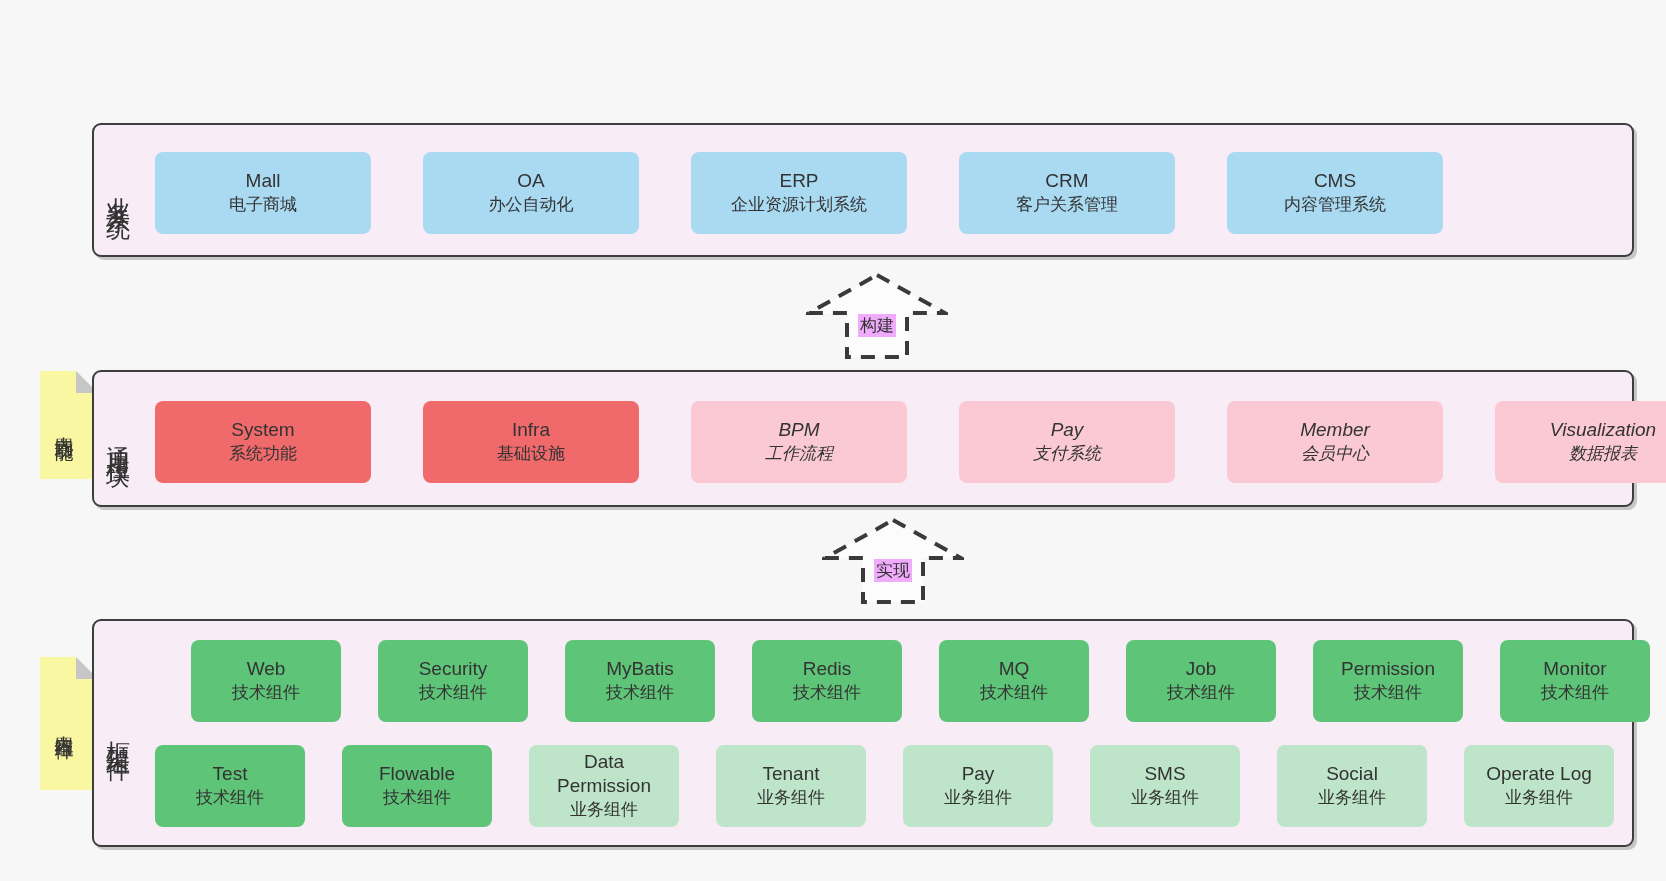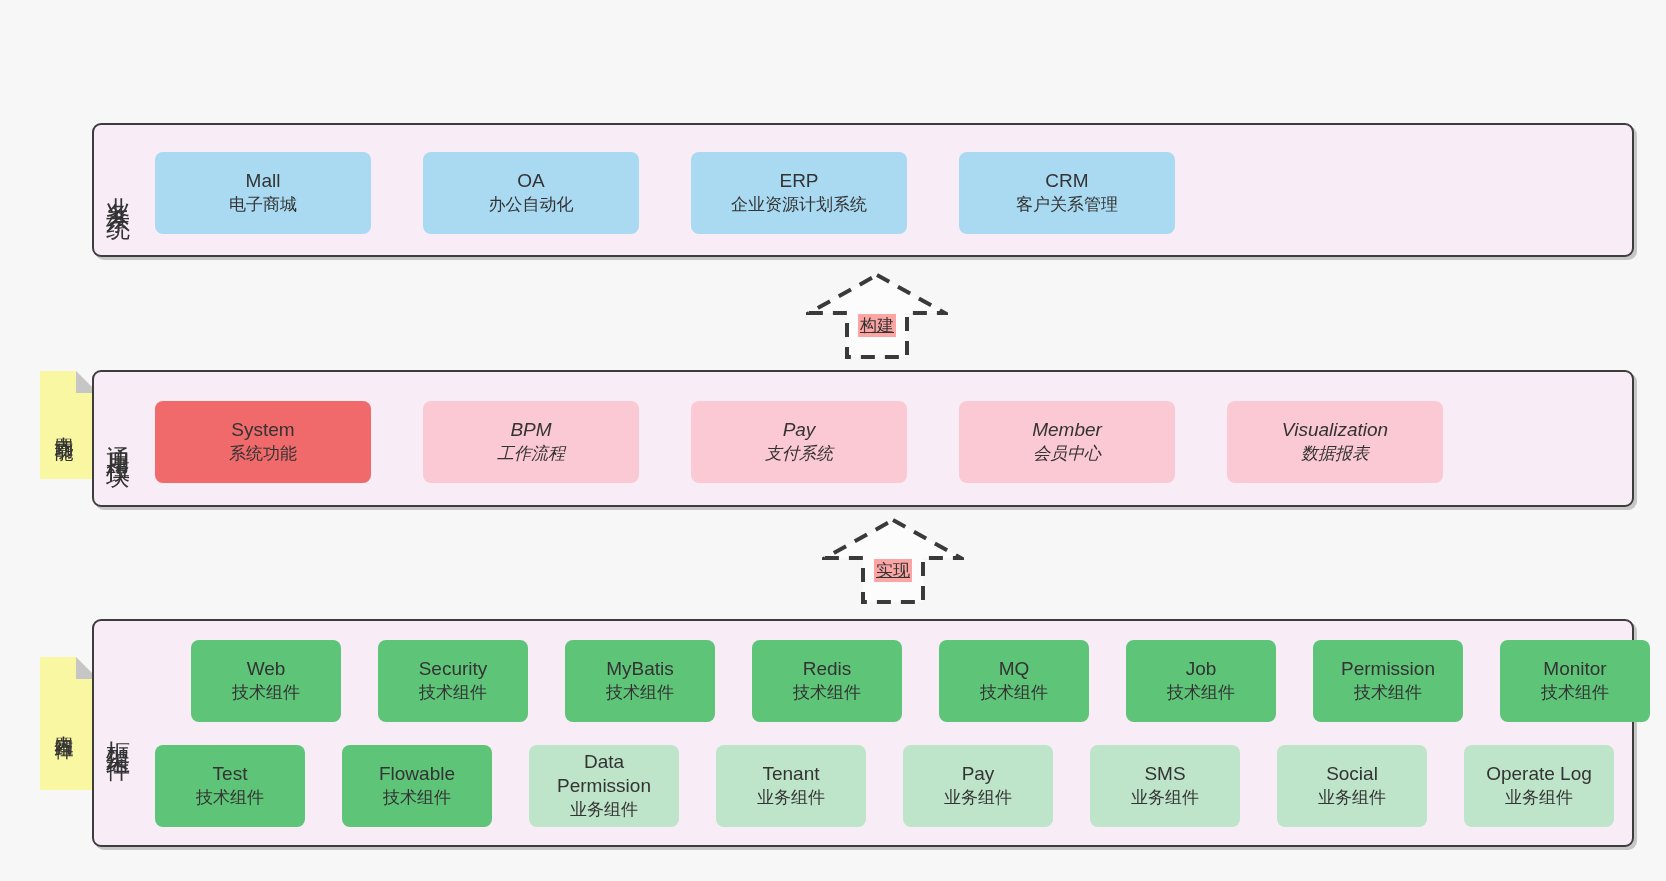--- a/index.html
+++ b/index.html
@@ -83,21 +83,21 @@
   .arrow svg{position:absolute;left:0;top:0;}
   .arrow path{
     fill:#fcfcfc;
     stroke:var(--arrow,#3a3a3a);
     stroke-width:4;
     stroke-dasharray:14 10;
   }
   .arrow .alabel{
     position:absolute;left:50%;top:42px;transform:translateX(-50%);
     font-size:17px;color:var(--text,#333);
-    background:#fca5a5;padding:0 2px;white-space:nowrap;text-decoration:underline;
+    background:#f0abfc;padding:0 2px;white-space:nowrap;
   }
   .arrow-build{left:806px;top:272px;}
   .arrow-implement{left:822px;top:517px;}
 </style>
 </head>
 <body style="--page-bg: #f7f7f7; --container-bg: #f8edf6; --container-border: #3d3d3d; --blue: #a9daf2; --red: #f0696b; --pink: #fac9d3; --green: #5ec478; --light-green: #bee5c9; --note-yellow: #f9f7a1; --note-fold: #c6c6c6; --arrow: #3a3a3a; --text: #333333;">
 
 <div class="stage">
 
   <div class="note note-modules">
@@ -123,40 +123,48 @@
           <div class="bname">OA</div>
           <div class="bdesc">办公自动化</div>
         </div>
         <div class="box blue">
           <div class="bname">ERP</div>
           <div class="bdesc">企业资源计划系统</div>
         </div>
         <div class="box blue">
           <div class="bname">CRM</div>
           <div class="bdesc">客户关系管理</div>
+        </div>
+        <div class="box blue">
+          <div class="bname">CMS</div>
+          <div class="bdesc">内容管理系统</div>
         </div>
       </div>
   </div>
 
   <div class="arrow arrow-build">
     <svg width="142" height="88" viewBox="0 0 142 88">
       <path d="M71 3 L139 41 L101 41 L101 85 L41 85 L41 41 L3 41 Z"></path>
     </svg>
     <span class="alabel">构建</span>
   </div>
 
   <div class="section sec-modules">
     <div class="vlabel">
       <span>通用模块</span>
     </div>
     <div class="row row-wide">
         <div class="box red">
           <div class="bname">System</div>
           <div class="bdesc">系统功能</div>
         </div>
+        <div class="box red">
+          <div class="bname">Infra</div>
+          <div class="bdesc">基础设施</div>
+        </div>
         <div class="box pink">
           <div class="bname">BPM</div>
           <div class="bdesc">工作流程</div>
         </div>
         <div class="box pink">
           <div class="bname">Pay</div>
           <div class="bdesc">支付系统</div>
         </div>
         <div class="box pink">
           <div class="bname">Member</div>

